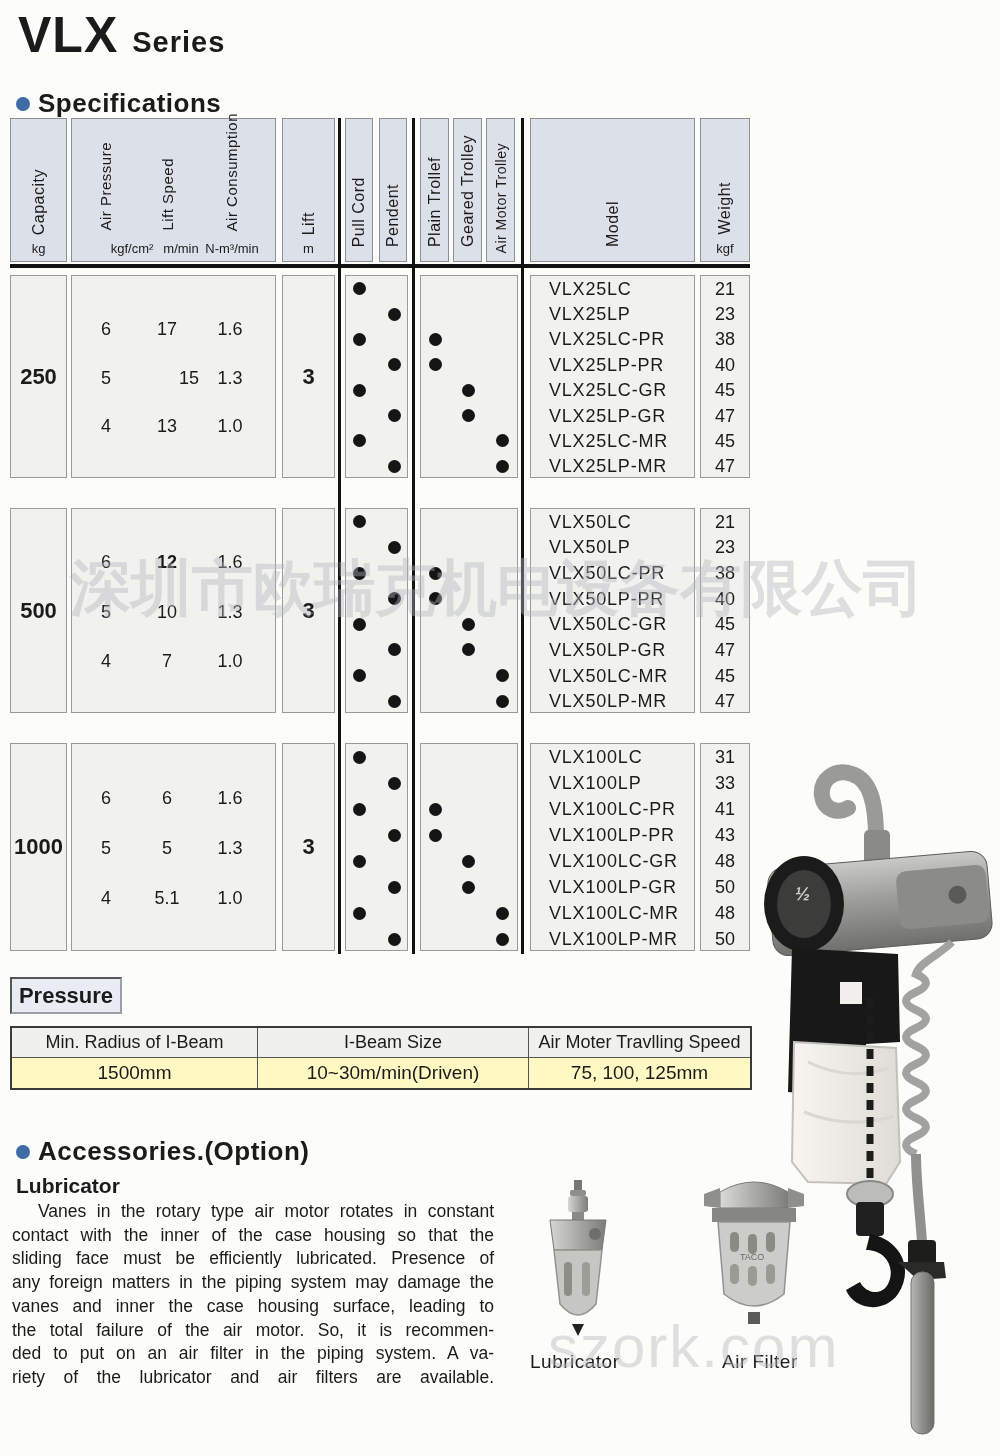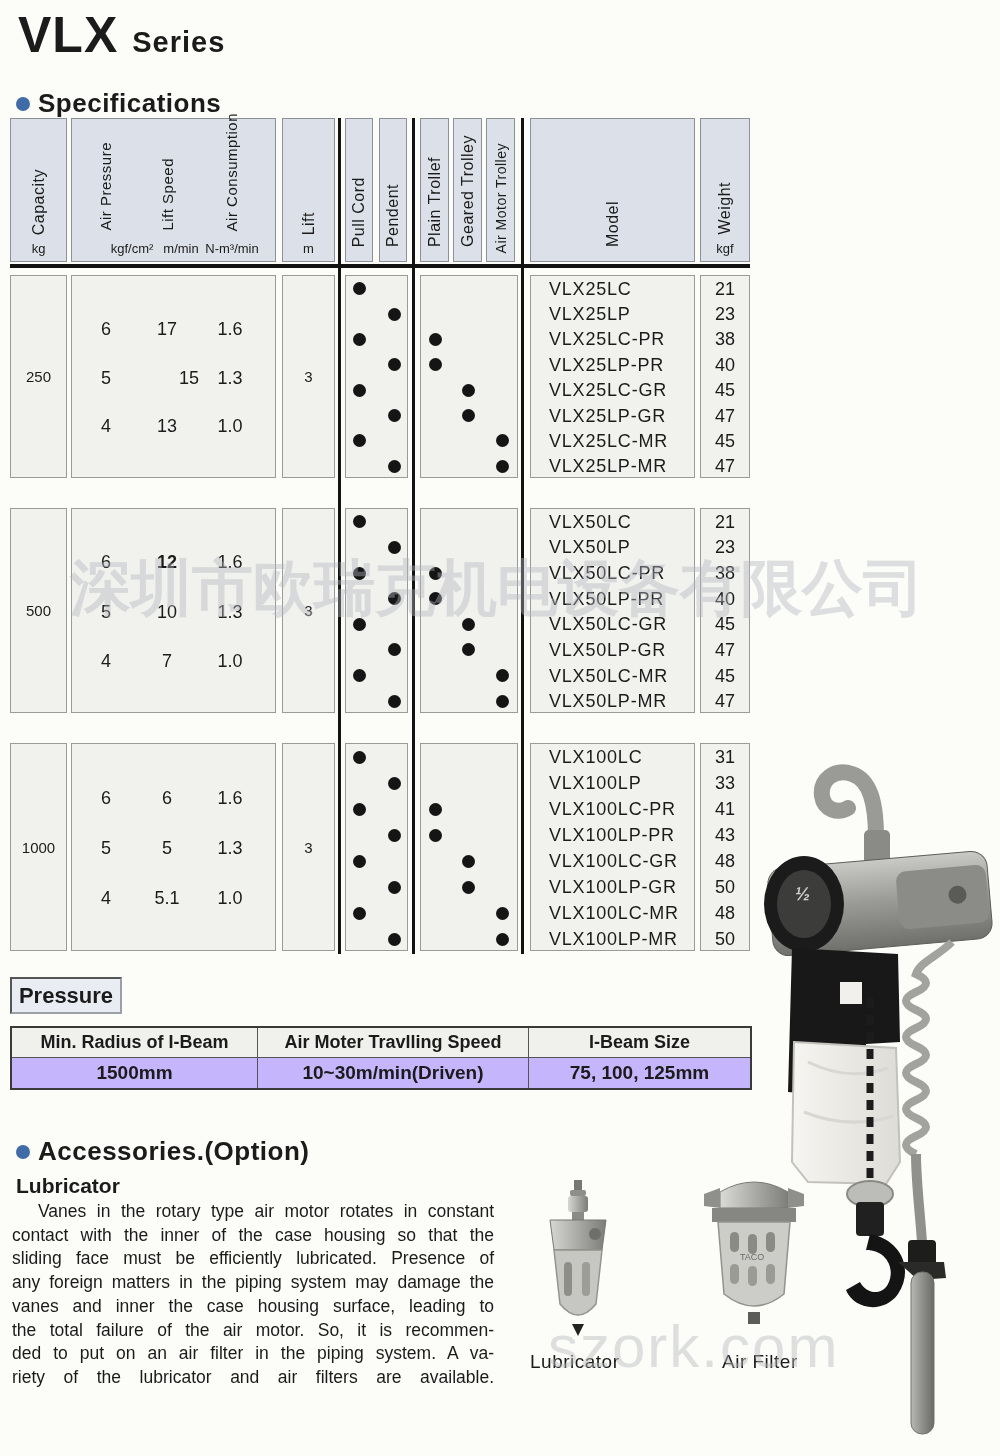--- a/index.html
+++ b/index.html
@@ -22,34 +22,34 @@
           writing-mode:vertical-rl;text-orientation:mixed;font-size:16px;letter-spacing:0.5px;white-space:nowrap;}
   .vlabel.small{font-size:14px;}
   .unit{position:absolute;bottom:5px;width:100%;text-align:center;font-size:13px;}
   .punit{position:absolute;bottom:5px;transform:translateX(-50%);font-size:13px;white-space:nowrap;}
   .pvlabel{position:absolute;bottom:30px;transform:translateX(-50%) rotate(180deg);
            writing-mode:vertical-rl;font-size:15px;letter-spacing:0.5px;white-space:nowrap;}
   .hline{position:absolute;background:#121212;}
   .vline{position:absolute;background:#121212;}
 
   .dcell{position:absolute;background:#f1f1ee;border:1px solid #9a9a98;box-sizing:border-box;}
-  .dcell.center{display:flex;align-items:center;justify-content:center;font-size:15px;}
+  .dcell.center{display:flex;align-items:center;justify-content:center;font-size:22px;font-weight:bold;}
   .pv{position:absolute;transform:translate(-50%,-50%);font-size:18px;}
   .dot{position:absolute;width:13px;height:13px;margin:-6.5px 0 0 -6.5px;border-radius:50%;background:#151515;}
   .mrow{position:absolute;left:18px;transform:translateY(-50%);font-size:18px;letter-spacing:0.8px;white-space:nowrap;}
   .wrow{position:absolute;left:0;width:100%;text-align:center;transform:translateY(-50%);font-size:18px;}
 
   
   #trolley-head{position:absolute;left:10px;top:977px;width:112px;height:37px;background:#e9edf3;
         border:2px solid;border-color:#555 #9aa0a8 #9aa0a8 #555;box-sizing:border-box;
         display:flex;align-items:center;justify-content:center;font-size:22px;font-weight:800;}
   #trolley-table{position:absolute;left:10px;top:1026px;width:742px;border:2px solid #3a3a3a;box-sizing:border-box;}
-  .trow{display:grid;grid-template-columns:246px 271px 1fr;font-weight:bold;}
+  .trow{display:grid;grid-template-columns:246px 271px 1fr;}
   .trow.head{background:#f0f0ed;border-bottom:1px solid #555;}
-  .trow.vals{background:#c4b5fd;}
+  .trow.vals{background:#fef9c3;}
   .tcell{padding:4px 4px;text-align:center;border-right:1px solid #555;box-sizing:border-box;}
   .tcell:last-child{border-right:none;}
   .trow.head .tcell{font-size:18px;}
   .trow.vals .tcell{font-size:19px;}
 
   
   #lub-subhead{position:absolute;left:16px;top:1174px;font-size:21px;font-weight:800;}
   #acc-body{position:absolute;left:12px;top:1200px;width:482px;font-size:17.5px;line-height:23.7px;
             white-space:pre-line;text-align:justify;text-align-last:justify;text-indent:26px;}
   .caption{position:absolute;font-size:19px;letter-spacing:0.5px;}
@@ -275,22 +275,22 @@
         <div class="wrow" style="top: 143px;">50</div>
         <div class="wrow" style="top: 169px;">48</div>
         <div class="wrow" style="top: 195px;">50</div>
       </div>
     </div>
 
   <div id="trolley-head">Pressure</div>
   <div id="trolley-table">
     <div class="trow head">
       <div class="tcell">Min. Radius of I-Beam</div>
+      <div class="tcell">I-Beam Size</div>
       <div class="tcell">Air Moter Travlling Speed</div>
-      <div class="tcell">I-Beam Size</div>
     </div>
     <div class="trow vals">
       <div class="tcell">1500mm</div>
       <div class="tcell">10~30m/min(Driven)</div>
       <div class="tcell">75, 100, 125mm</div>
     </div>
   </div>
 
   <div id="acc-head" class="sect-head">
     <span class="bullet"></span>

